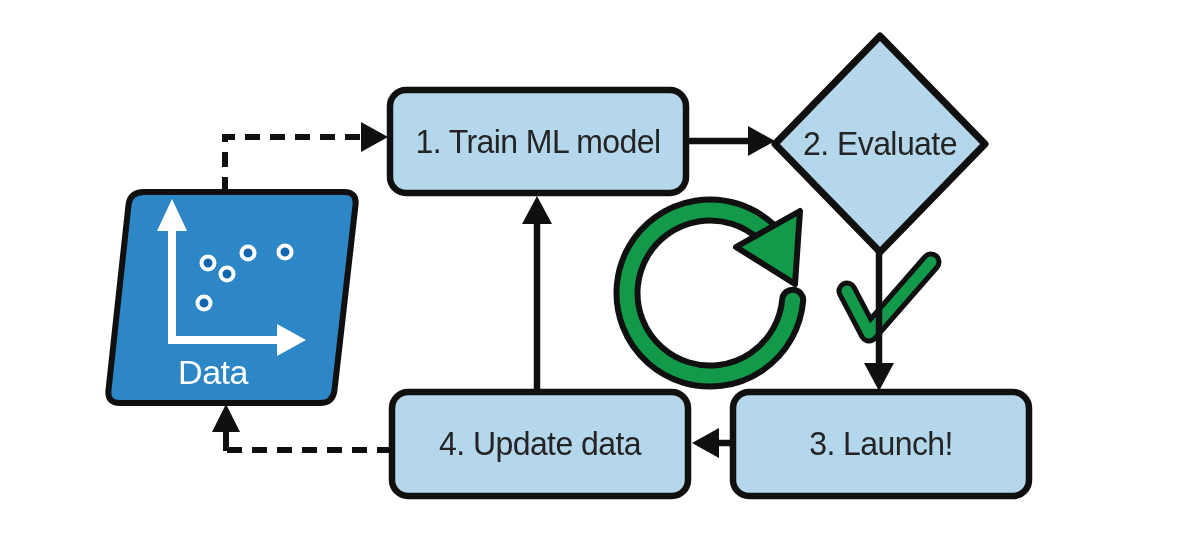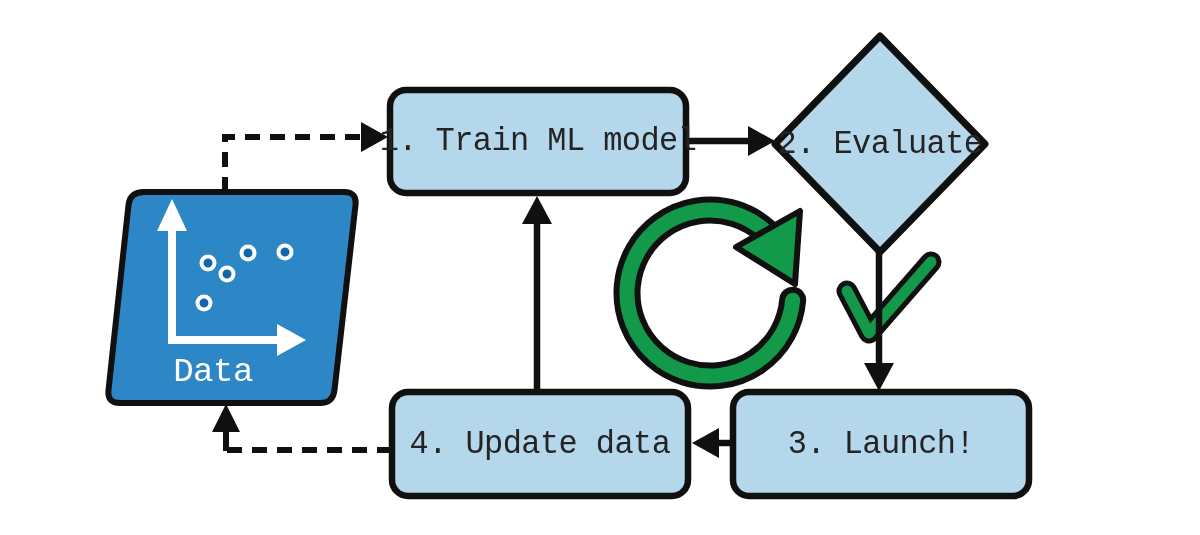--- a/index.html
+++ b/index.html
@@ -10,21 +10,21 @@
     --green:#12994a;
     --text:#242424;
     --bg:#ffffff;
   }
   html,body{margin:0;padding:0;background:var(--bg);}
   .stage{
     position:relative;
     width:1200px;height:535px;
     background:var(--bg);
     overflow:hidden;
-    font-family:Liberation Mono, monospace;
+    font-family:Liberation Sans, sans-serif;
   }
   .stage svg{position:absolute;left:0;top:0;}
   .node-label{
     position:absolute;
     display:flex;align-items:center;justify-content:center;
     color:var(--text);
     font-size:33px;
     letter-spacing:-0.6px;
     white-space:nowrap;
     transform:scaleX(0.97);

